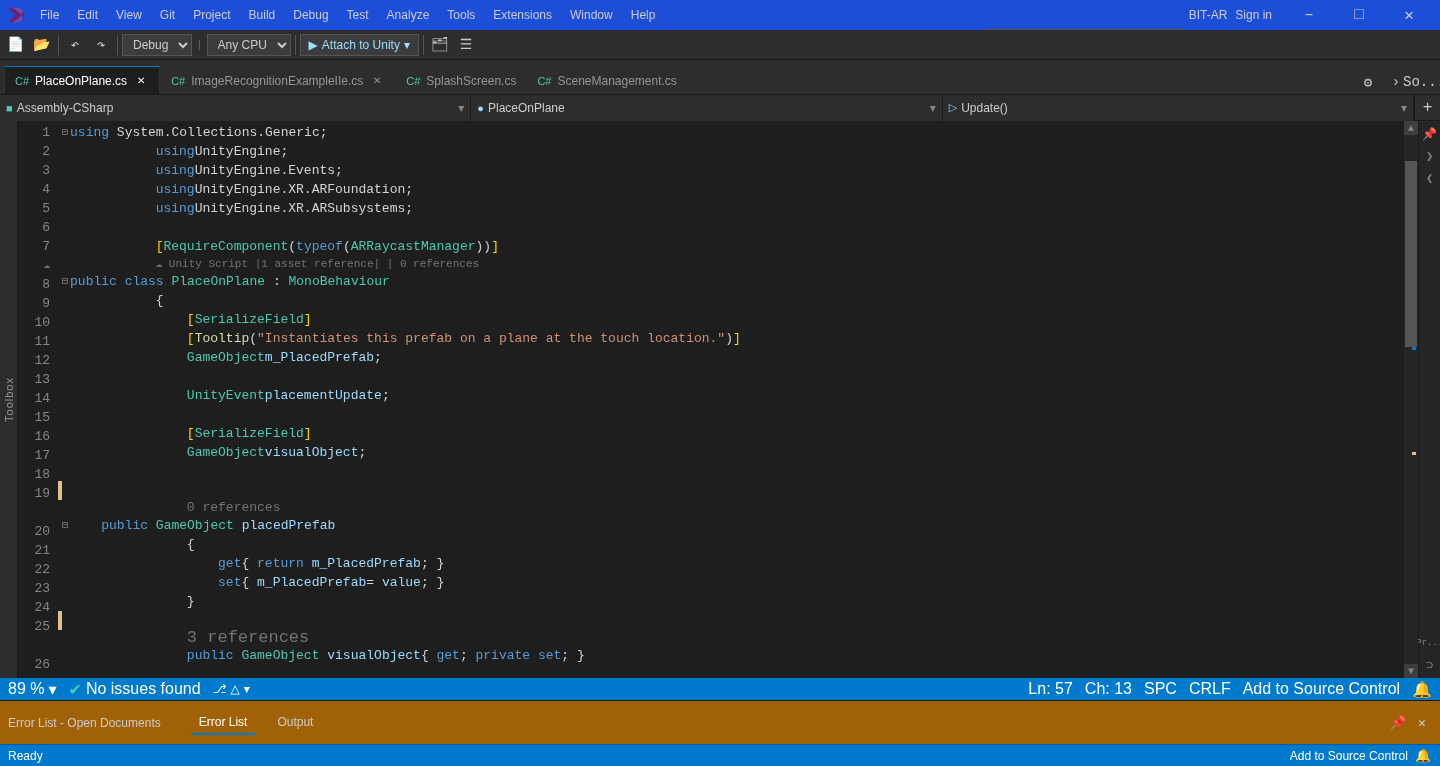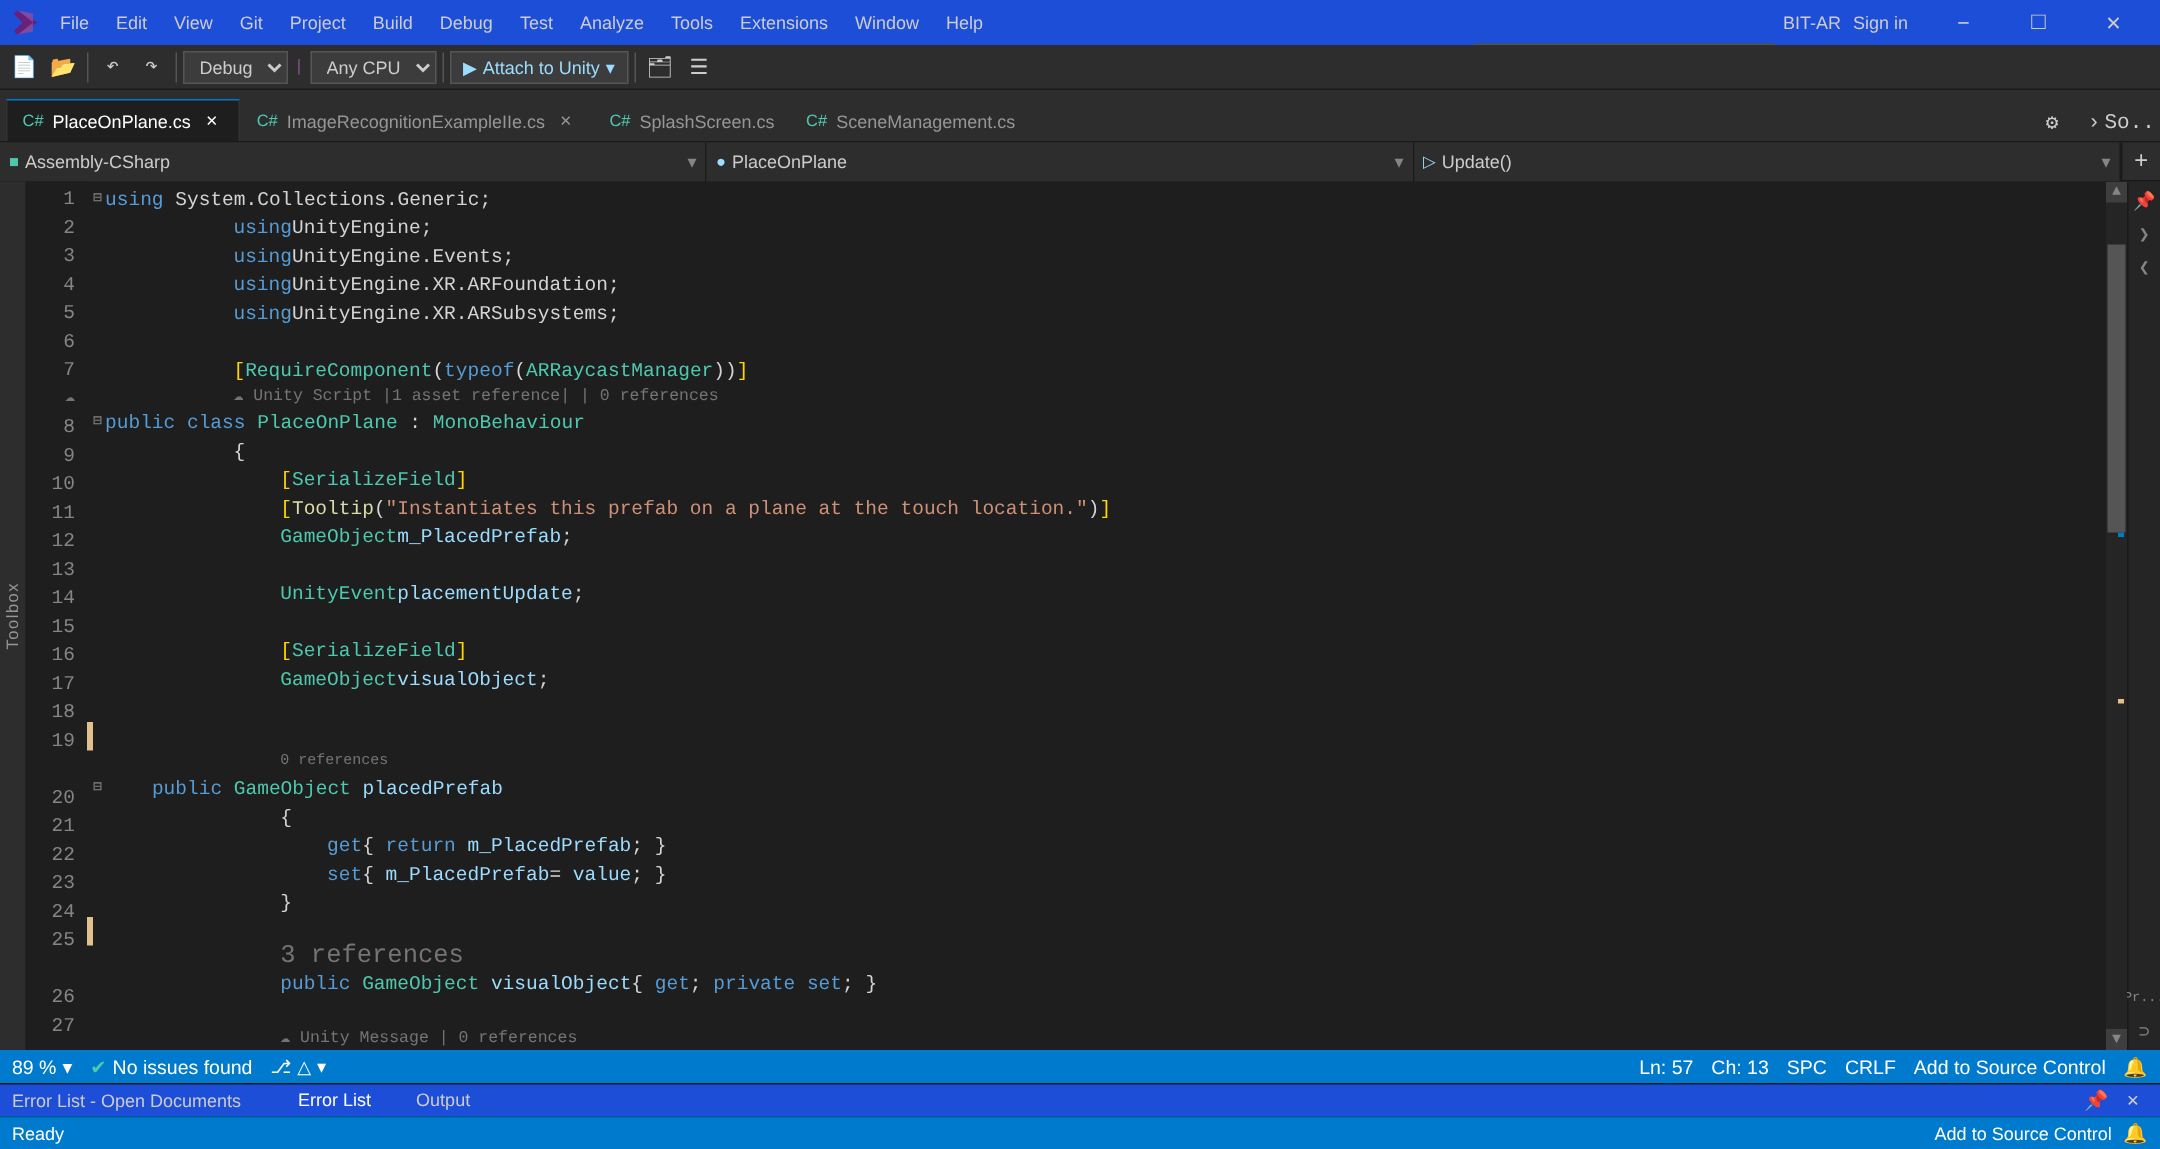--- a/index.html
+++ b/index.html
@@ -318,32 +318,32 @@
       background: #007acc;
       height: 22px;
       display: flex;
       align-items: center;
       padding: 0 8px;
       gap: 12px;
       flex-shrink: 0;
     }
     .status-item {
       color: #ffffff;
-      font-size: 13px;
+      font-size: 16px;
       font-family: 'Segoe UI', sans-serif;
       display: flex;
       align-items: center;
       gap: 4px;
     }
     .status-right { margin-left: auto; display: flex; gap: 12px; align-items: center; }
 
     
     .error-list-bar {
-      background: #1d4ed8;
-      height: 22px;
+      background: #a16207;
+      height: 44px;
       display: flex;
       align-items: center;
       padding: 0 8px;
       gap: 8px;
       flex-shrink: 0;
       border-top: 1px solid #1a1a1a;
     }
     .error-list-tab {
       padding: 4px 8px;
       font-size: 12px;
@@ -599,21 +599,21 @@
       </div>
 
       <div class="code-line">&nbsp;</div>
 
       <div class="code-line" style="position:relative;">
         <span style="position:absolute;left:-4px;top:0;width:4px;height:19px;background:#e2c08d;"></span>
         &nbsp;
       </div>
 
       <div class="code-line" style="height:16px;line-height:16px;">
-        &nbsp;&nbsp;&nbsp;&nbsp;&nbsp;&nbsp;&nbsp;&nbsp;<span style="color:#747474;font-size:10px;">0 references</span>
+        &nbsp;&nbsp;&nbsp;&nbsp;&nbsp;&nbsp;&nbsp;&nbsp;<span style="color:#747474;font-size:13px;">0 references</span>
       </div>
 
       <div class="code-line">
         <span class="collapse-arrow">⊟</span>&nbsp;&nbsp;&nbsp;&nbsp;<span class="kw">public</span> <span class="type"> GameObject</span> <span class="attr"> placedPrefab</span>
       </div>
 
       <div class="code-line">
         &nbsp;&nbsp;&nbsp;&nbsp;&nbsp;&nbsp;&nbsp;&nbsp;<span class="plain">{</span>
       </div>
 

